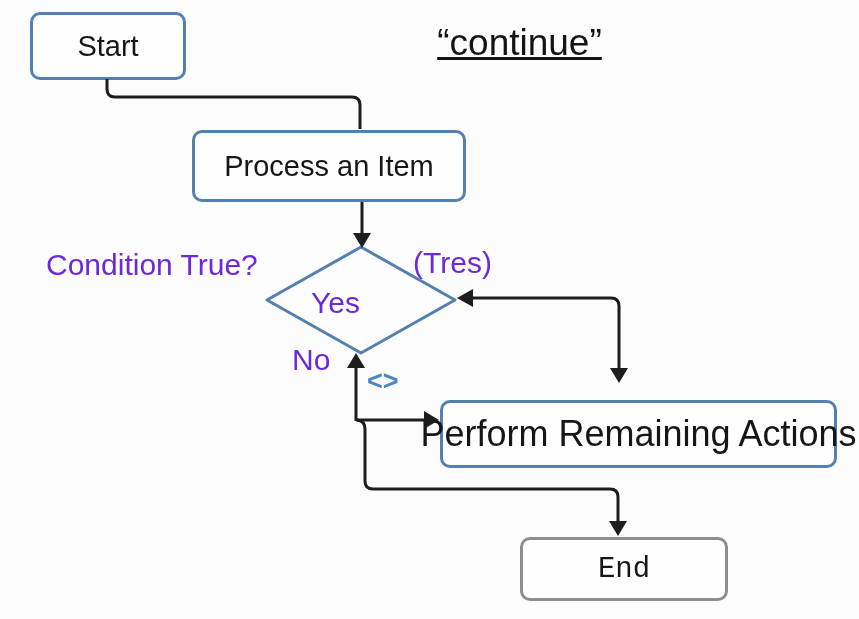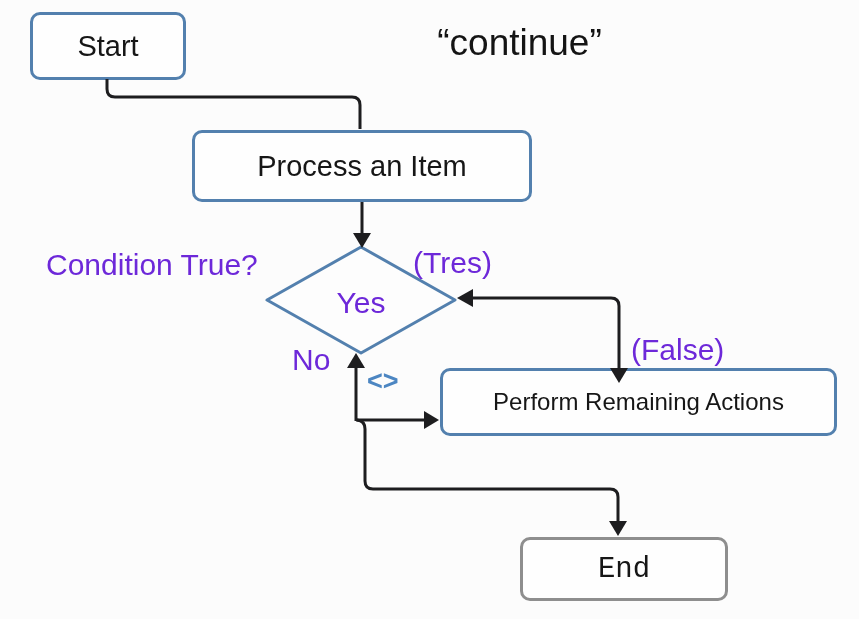--- a/index.html
+++ b/index.html
@@ -23,22 +23,22 @@
     border: 3px solid #5380ae;
     border-radius: 10px;
     display: flex;
     align-items: center;
     justify-content: center;
     font-size: 29px;
     color: #161616;
     white-space: nowrap;
   }
   #start-node   { left: 30px;  top: 12px;  width: 156px; height: 68px; }
-  #process-node { left: 192px; top: 130px; width: 340px; height: 72px; }
-  #perform-node { left: 440px; top: 368px; width: 397px; height: 68px; font-size: 24px; }
+  #process-node { left: 192px; top: 130px; width: 274px; height: 72px; }
+  #perform-node { left: 440px; top: 400px; width: 397px; height: 68px; font-size: 36px; }
   #end-node     { left: 520px; top: 537px; width: 208px; height: 64px; border-color: #8e8e8e; font-family: Liberation Mono, monospace; }
 
   svg.wires {
     position: absolute;
     left: 0; top: 0;
     pointer-events: none;
   }
   .wire {
     fill: none;
     stroke: #1d1d1f;
@@ -62,26 +62,27 @@
   #diagram-title {
     position: absolute;
     left: 417px;
     top: 22px;
     width: 205px;
     text-align: center;
     font-size: 37px;
     font-weight: 500;
     color: #141414;
     white-space: nowrap;
+    text-decoration: underline;
   }
   #condition-label { left: 46px;  top: 249px; }
   #tres-label      { left: 413px; top: 237px; margin-top: 10px; }
   #false-label     { left: 631px; top: 334px; }
   #no-label        { left: 292px; top: 344px; }
-  #yes-label       { left: 311px; top: 287px; width: 100px; text-align: center; }
+  #yes-label       { left: 311px; top: 287px; width: 100px; text-align: left; }
   #continue-symbol {
     left: 367px;
     top: 367px;
     font-size: 27px;
     font-weight: 700;
     color: #4c86c2;
   }
 </style>
 </head>
 <body>
@@ -126,21 +127,20 @@
     <path class="wire" d="M 357 420 Q 365 421 365 429 V 481 Q 365 489 373 489 H 610 Q 618 489 618 497 V 522"></path>
     <polygon class="arrowhead" points="618,536 609,521 627,521"></polygon>
   </svg>
 
   <div id="diagram-title">“continue”</div>
 
   <div class="free-label" id="condition-label">Condition True?</div>
 
   <div class="free-label" id="tres-label">(Tres)</div>
 
-  <div class="free-label" id="false-label">(False)</div>
 
   <div class="free-label" id="no-label">No</div>
 
   <div class="free-label" id="yes-label">Yes</div>
 
   <div class="free-label" id="continue-symbol">&lt;&gt;</div>
 
 </div>
 
 </body></html>

